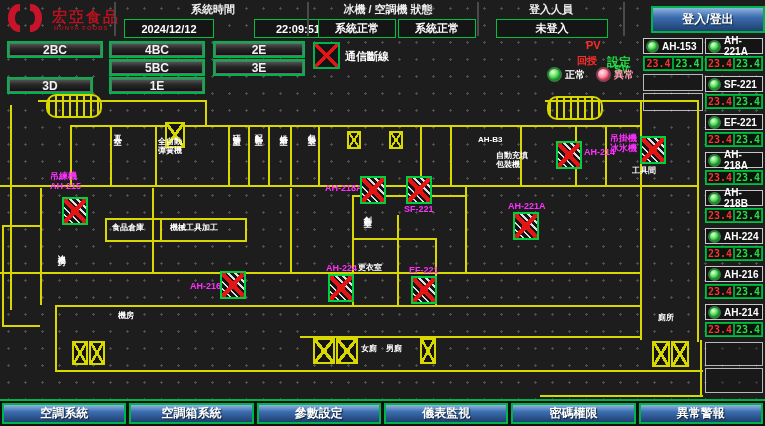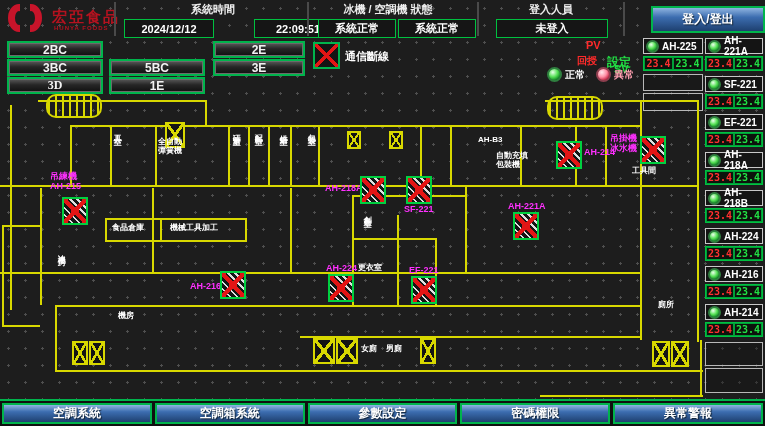--- a/index.html
+++ b/index.html
@@ -87,41 +87,41 @@
     <div class="abs vbox" style="left:318px;top:19px;width:76px;height:17px;">系統正常</div>
     <div class="abs vbox" style="left:398px;top:19px;width:76px;height:17px;">系統正常</div>
     <div class="abs vsep" style="left:477px;"></div>
     <div class="abs hdr-title" style="left:480px;top:2px;width:142px;">登入人員</div>
     <div class="abs vbox" style="left:496px;top:19px;width:110px;height:17px;">未登入</div>
     <div class="abs vsep" style="left:623px;"></div>
     <div class="abs btn-blue" style="left:643px;top:6px;width:114px;height:27px;margin-left:8px;">登入/登出</div>
   </div>
 
   <div class="abs btn-dark" style="left:7px;top:41px;width:96px;height:17px;">2BC</div>
+  <div class="abs btn-dark" style="left:109px;top:41px;width:96px;height:17px;">4BC</div>
   <div class="abs btn-dark" style="left:213px;top:41px;width:92px;height:17px;">2E</div>
-  <div class="abs btn-dark" style="left:7px;top:59px;width:96px;height:17px;">3BC</div>
   <div class="abs btn-dark" style="left:109px;top:59px;width:96px;height:17px;">5BC</div>
   <div class="abs btn-dark" style="left:213px;top:59px;width:92px;height:17px;">3E</div>
-  <div class="abs btn-dark" style="left:7px;top:77px;width:96px;height:17px;font-family:Liberation Serif, serif;">3D</div>
+  <div class="abs btn-dark" style="left:7px;top:77px;width:86px;height:17px;">3D</div>
   <div class="abs btn-dark" style="left:109px;top:77px;width:96px;height:17px;">1E</div>
 
   <div class="abs comm-x" style="left:313px;top:42px;"></div>
   <div class="abs wlabel" style="left:345px;top:49px;">通信斷線</div>
   <div class="abs pv-txt" style="left:586px;top:39px;">PV</div>
   <div class="abs sv-txt" style="left:614px;top:39px;margin-top:24px;">SV</div>
   <div class="abs pv-txt" style="left:577px;top:54px;font-size:10px;">回授</div>
   <div class="abs sv-txt" style="left:607px;top:54px;font-size:12px;">設定</div>
   <div class="abs led" style="left:547px;top:67px;"></div>
   <div class="abs wlabel" style="left:565px;top:68px;font-size:10px;">正常</div>
   <div class="abs led pink" style="left:596px;top:67px;"></div>
   <div class="abs wlabel" style="left:614px;top:68px;font-size:10px;color:#ff9fb0;">異常</div>
 
   <div class="abs unit-name" style="left:643px;top:38px;width:60px;height:16px;">
       <span class="led"></span>
-      <span>AH-225</span>
+      <span>AH-153</span>
     </div>
   <div class="abs unit-vals" style="left:643px;top:56px;width:60px;height:15px;">
       <span class="pv">23.4</span>
       <span class="sv">23.4</span>
     </div>
   <div class="abs empty-slot" style="left:643px;top:74px;width:60px;height:17px;"></div>
   <div class="abs empty-slot" style="left:643px;top:93px;width:60px;height:18px;"></div>
 
   <div class="abs unit-name" style="left:705px;top:38px;width:58px;height:16px;">
       <span class="led"></span>
@@ -288,25 +288,26 @@
     <div class="abs rlabel" style="left:478px;top:136px;">AH-B3</div>
     <div class="abs rlabel" style="left:496px;top:152px;width:38px;">自動充填包裝機</div>
     <div class="abs rlabel" style="left:112px;top:224px;">食品倉庫</div>
     <div class="abs rlabel" style="left:170px;top:224px;">機械工具加工</div>
     <div class="abs rlabel v" style="left:56px;top:248px;">冰機房</div>
     <div class="abs rlabel v" style="left:362px;top:210px;">創意室</div>
     <div class="abs rlabel" style="left:358px;top:264px;">更衣室</div>
     <div class="abs rlabel" style="left:118px;top:312px;">機房</div>
     <div class="abs rlabel" style="left:361px;top:345px;">女廁</div>
     <div class="abs rlabel" style="left:386px;top:345px;">男廁</div>
-    <div class="abs rlabel" style="left:658px;top:301px;text-align:right;">廁所</div>
+    <div class="abs rlabel" style="left:658px;top:314px;text-align:right;">廁所</div>
     <div class="abs rlabel" style="left:632px;top:167px;">工具間</div>
   </div>
 
   <div id="nav" class="abs">
     <div class="btn-blue">空調系統</div>
     <div class="btn-blue">空調箱系統</div>
     <div class="btn-blue">參數設定</div>
+    <div class="btn-blue">儀表監視</div>
     <div class="btn-blue">密碼權限</div>
     <div class="btn-blue">異常警報</div>
   </div>
 
 </div>
 
 </body></html>

